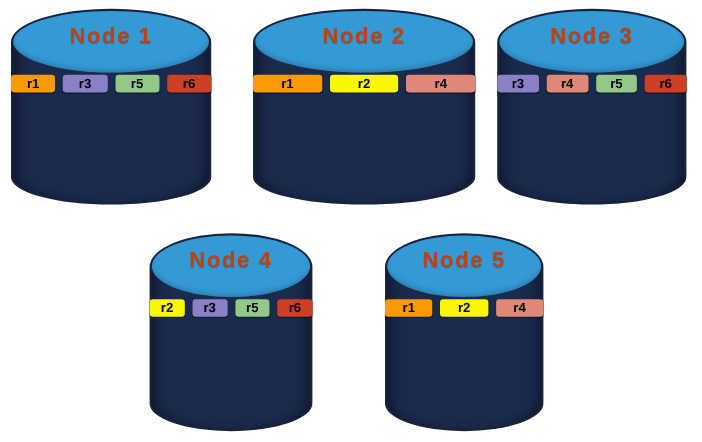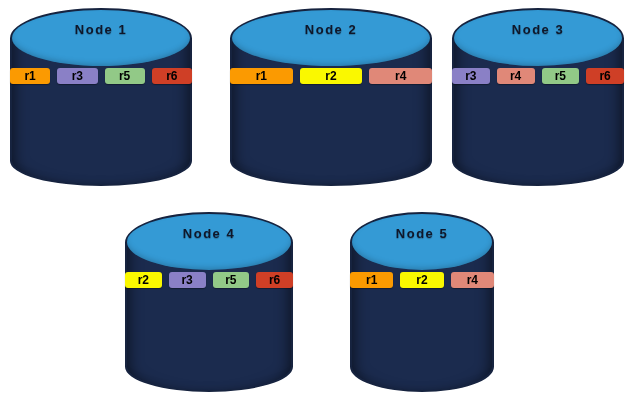--- a/index.html
+++ b/index.html
@@ -52,22 +52,22 @@
     border-radius: 50%;
     box-shadow: inset 0 -3px 6px -2px rgba(0,0,0,0.25);
   }
 
   .node-title {
     position: absolute;
     left: 0;
     right: 0;
     top: 14px;
     text-align: center;
-    color: #0f172a;
-    font-size: 13px;
+    color: #c2410c;
+    font-size: 20px;
     font-weight: bold;
     letter-spacing: 1.5px;
     white-space: nowrap;
     z-index: 3;
     text-shadow: 0 1px 1px rgba(0,0,0,0.25);
   }
 
   .node-records {
     position: absolute;
     left: 0;
@@ -93,21 +93,21 @@
     font-size: 12px;
     font-weight: bold;
     line-height: 1;
     box-shadow: 0 1px 1px rgba(0,0,0,0.35);
   }
 
   
   .node-1 { left: 10px;  top: 8px;   width: 182px; height: 178px; }
   .node-2 { left: 230px; top: 8px;   width: 202px; height: 178px; }
   .node-3 { left: 452px; top: 8px;   width: 172px; height: 178px; }
-  .node-4 { left: 125px; top: 212px; width: 168px; height: 180px; }
+  .node-4 { left: 136px; top: 212px; width: 148px; height: 180px; }
   .node-5 { left: 350px; top: 212px; width: 144px; height: 180px; }
 
   .node-1 .record-bar { width: 125px; }
   .node-2 .record-bar { width: 122px; }
   .node-3 .record-bar { width: 118px; }
   .node-4 .record-bar { width: 120px; }
   .node-5 .record-bar { width: 118px; }
 </style>
 </head>
 <body>

